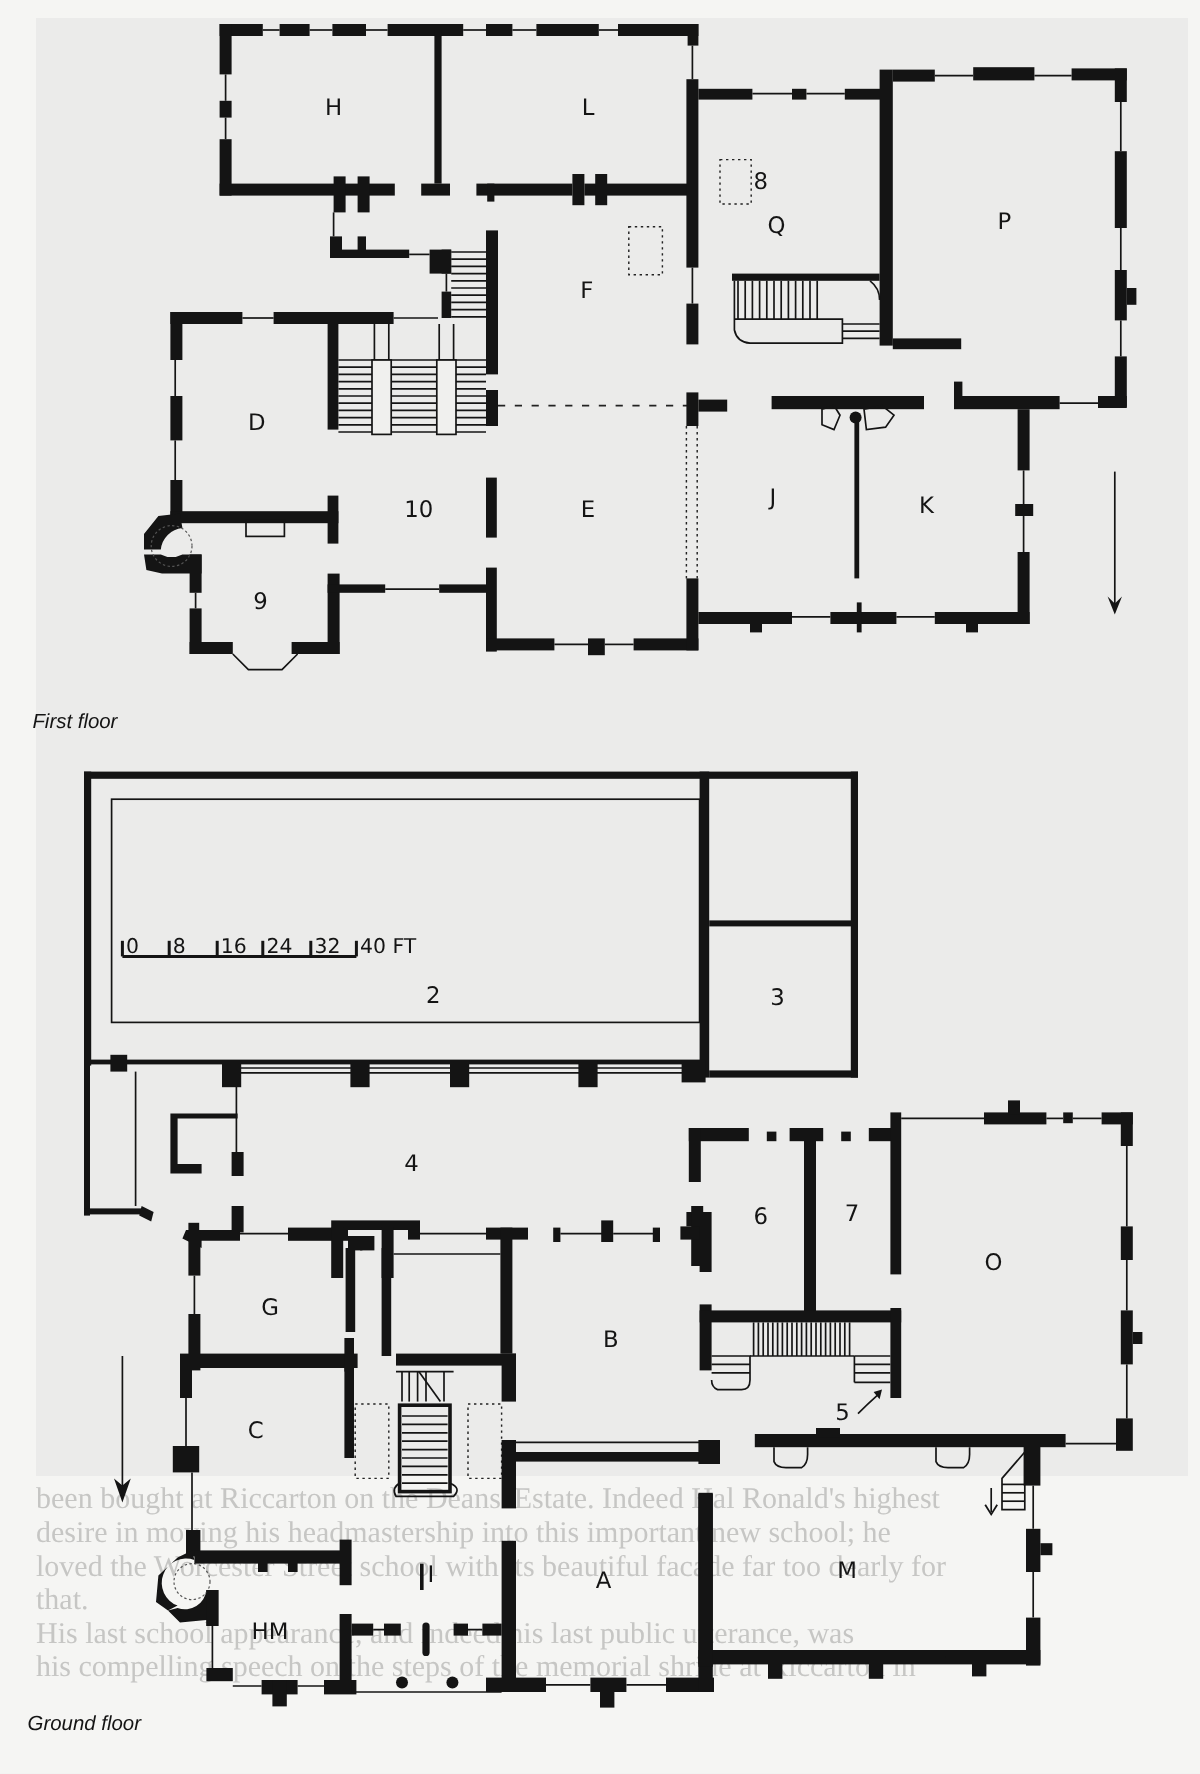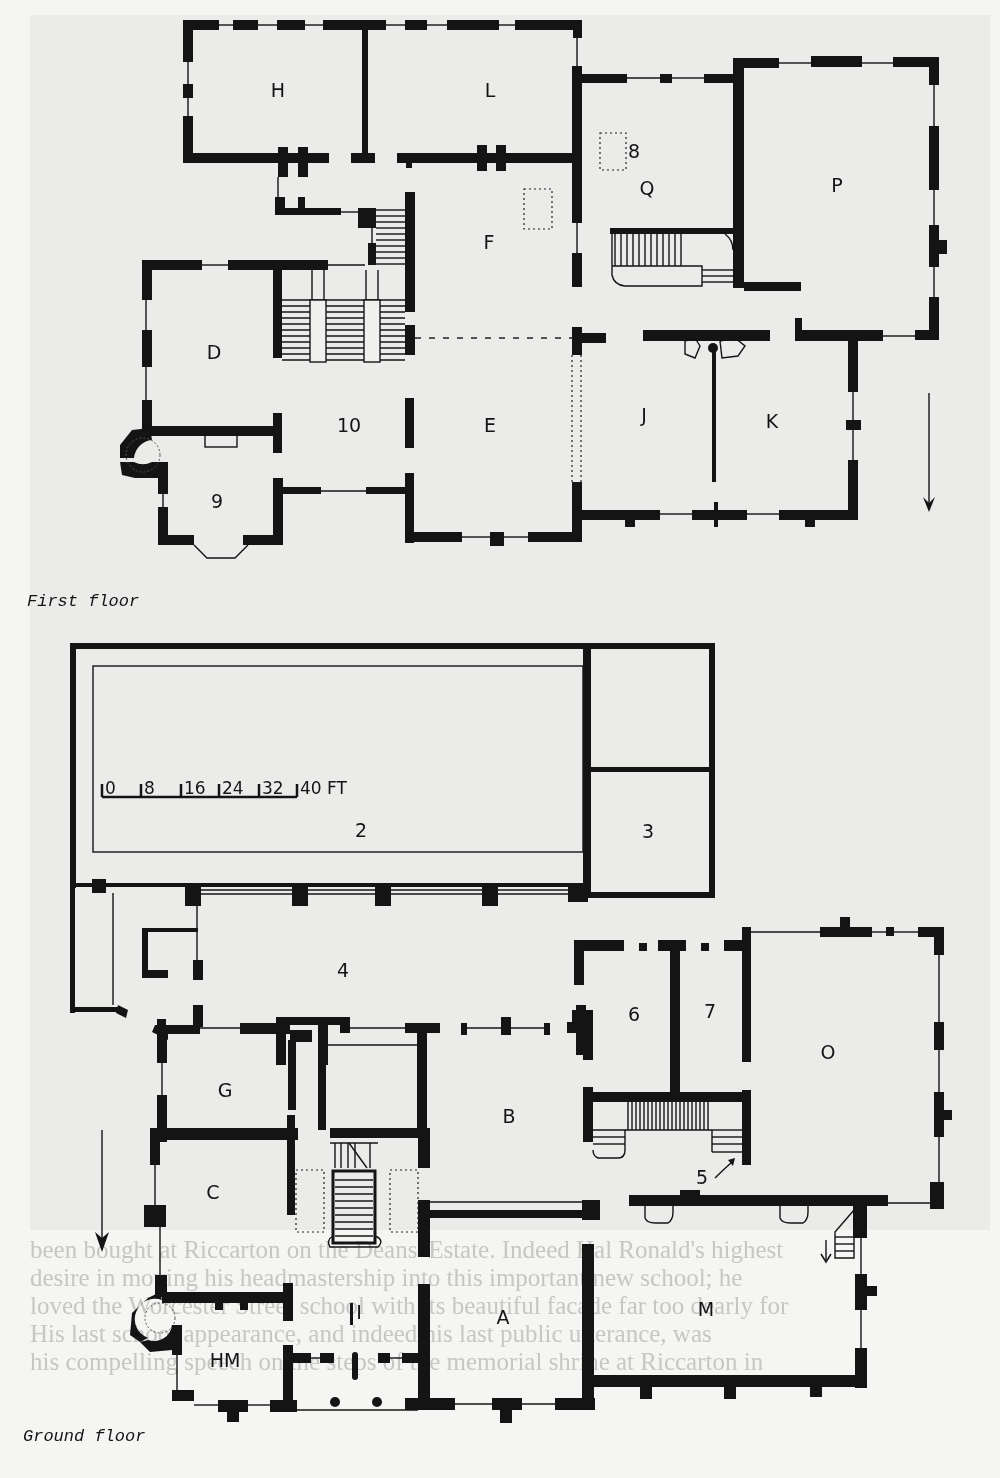--- a/index.html
+++ b/index.html
@@ -8,32 +8,33 @@
   #bleed { position: absolute; left: 30px; top: 1236px; width: 965px; font-family: "Liberation Serif", serif; font-size: 25px; line-height: 28px; color: #c6c6c4; }
   #bleed div { white-space: nowrap; overflow: hidden; }
   #plan { position: absolute; left: 0; top: 0; }
   .wall { fill: #141414; }
   .thin { stroke: #141414; stroke-width: 1.4; fill: none; }
   .med { stroke: #141414; stroke-width: 2.5; fill: none; }
   .dot { stroke: #222; stroke-width: 1.2; stroke-dasharray: 2 3; fill: none; }
   .dash { stroke: #222; stroke-width: 1.5; stroke-dasharray: 6 8; fill: none; }
   .room-label { font-family: "DejaVu Sans", sans-serif; font-size: 19px; fill: #141414; text-anchor: middle; dominant-baseline: middle; }
   .scale-label { font-family: "DejaVu Sans", sans-serif; font-size: 17px; fill: #141414; }
-  .caption { position: absolute; font-family: Liberation Mono, monospace; font-style: italic; font-size: 17px; color: #141414; }
+  .caption { position: absolute; font-family: Liberation Sans, sans-serif; font-style: italic; font-size: 17px; color: #141414; }
 </style>
 </head>
 <body>
 
 <div id="page">
   <div id="bg-shade"></div>
 
   <div id="bleed">
     <div>been bought at Riccarton on the Deans' Estate. Indeed Hal Ronald's highest</div>
     <div>desire in moving his headmastership into this important new school; he</div>
     <div>loved the Worcester Street school with its beautiful facade far too dearly for</div>
+    <div>that.</div>
     <div>    His last school appearance, and indeed his last public utterance, was</div>
     <div>his compelling speech on the steps of the memorial shrine at Riccarton in</div>
   </div>
 
   <svg id="plan" width="1000" height="1478" viewBox="0 0 1000 1478">
 
     <g>
 
       <g>
         <rect class="wall" x="183" y="20" width="36" height="10"></rect>

